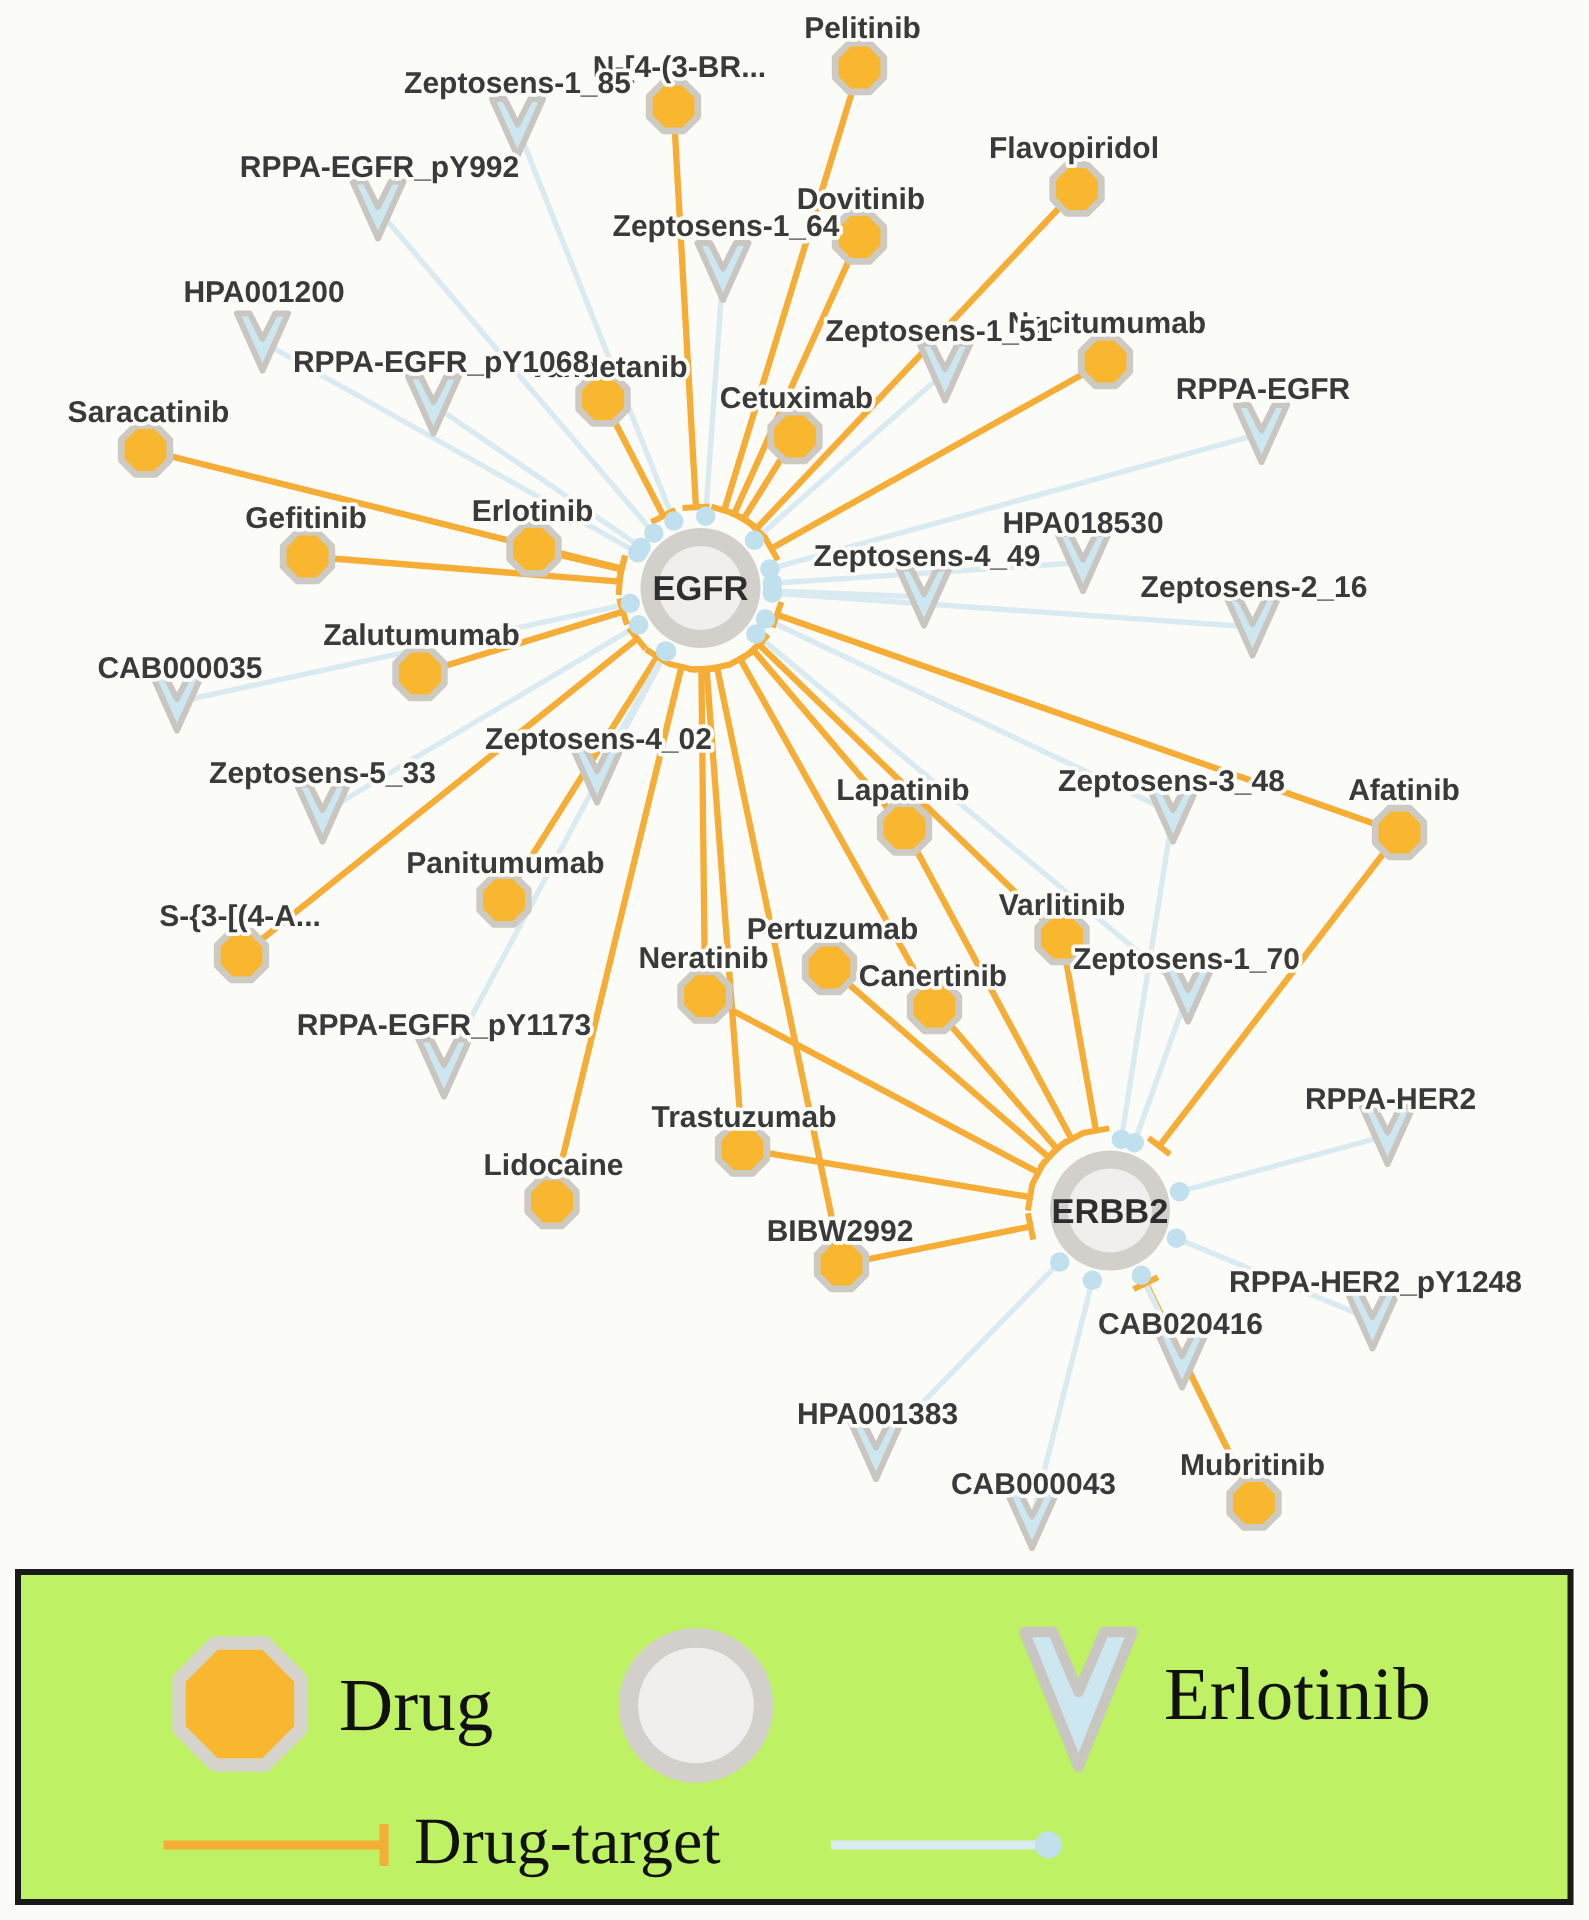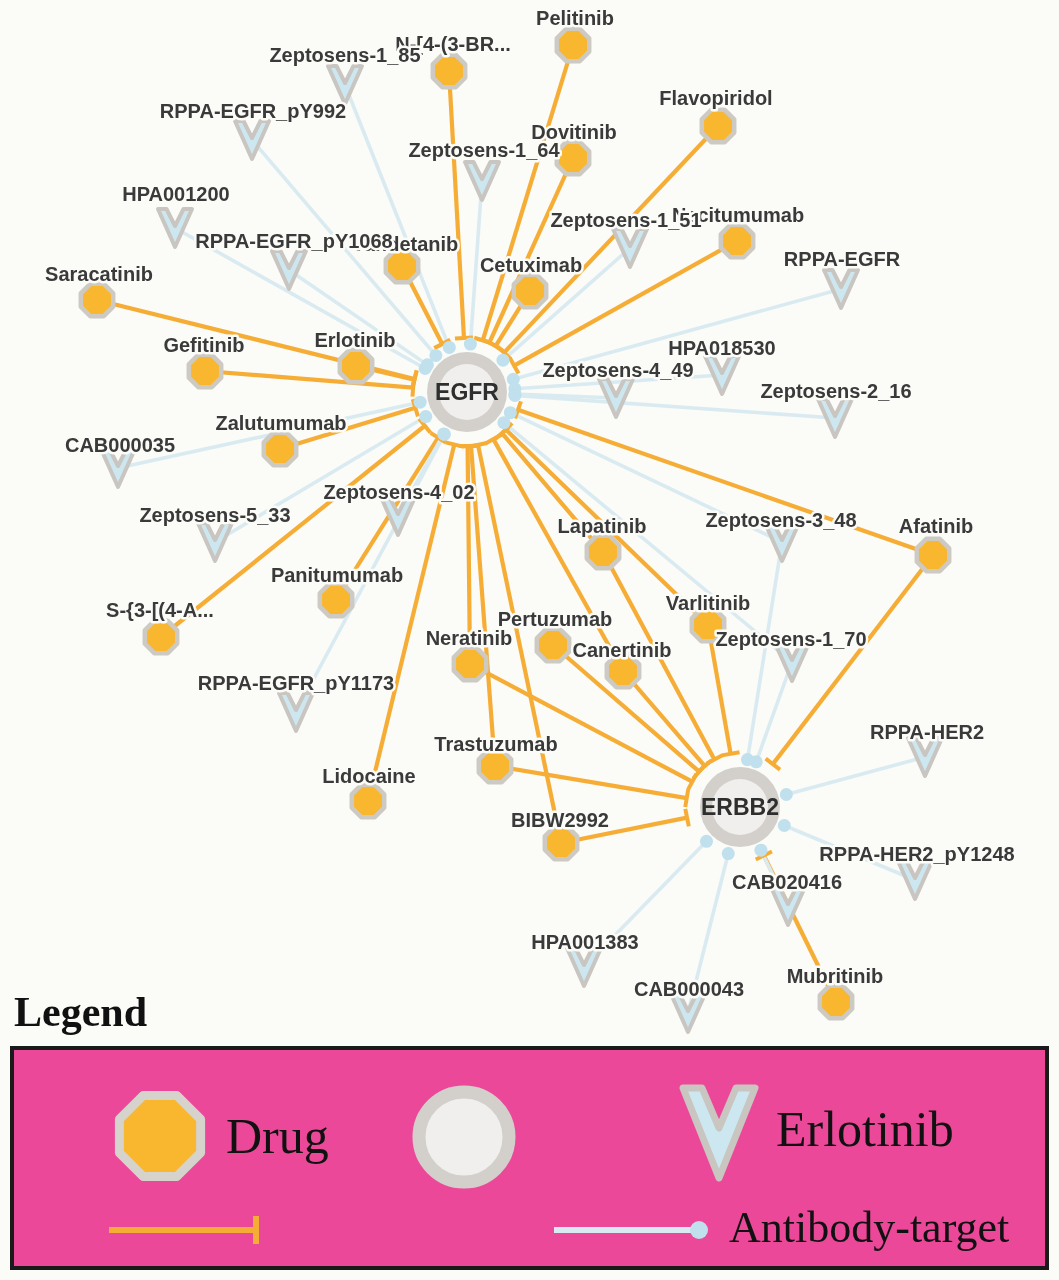--- a/index.html
+++ b/index.html
@@ -9,21 +9,21 @@
 
   .nlabel{font-family:"Liberation Sans",sans-serif;font-weight:bold;font-size:20px;
           fill:#3A3A3A;text-anchor:middle;paint-order:stroke;stroke:#FBFBF8;stroke-width:5px;
           stroke-linejoin:round;}
   .gene-label{font-family:"Liberation Sans",sans-serif;font-weight:bold;font-size:23px;
           fill:#2E2E2E;text-anchor:middle;}
 
   .legend-title{position:absolute;left:14px;top:988px;font-family:"Liberation Serif",serif;
           font-weight:bold;font-size:42px;color:#111;}
   .legend-box{position:absolute;left:10px;top:1046px;width:1031px;height:216px;
-          border:4px solid #1A1A1A;background:#ec4899;}
+          border:4px solid #1A1A1A;background:#bef264;}
   .legend-item-label{position:absolute;font-family:"Liberation Serif",serif;color:#111;}
   .lg-big{font-size:50px;}
   .lg-mid{font-size:44px;}
   .legend-icon{position:absolute;}
 </style>
 </head>
 <body>
 
 <div id="stage">
 
@@ -235,21 +235,20 @@
         <text x="781" y="527" class="nlabel">Zeptosens-3_48</text>
         <text x="791" y="646" class="nlabel">Zeptosens-1_70</text>
         <text x="927" y="739" class="nlabel">RPPA-HER2</text>
         <text x="917" y="861" class="nlabel">RPPA-HER2_pY1248</text>
         <text x="787" y="889" class="nlabel">CAB020416</text>
         <text x="585" y="949" class="nlabel">HPA001383</text>
         <text x="689" y="996" class="nlabel">CAB000043</text>
       </g>
     </svg>
 
-  <div class="legend-title">Legend</div>
 
   <div class="legend-box">
 
     <svg class="legend-icon" style="left:88px;top:28px;" width="116" height="116">
       <polygon points="98.6,74.7 74.7,98.6 41.3,98.6 17.4,74.7 17.4,41.3 41.3,17.4 74.7,17.4 98.6,41.3" fill="#F8B72F" stroke="#D6D2CC" stroke-width="9" stroke-linejoin="round"></polygon>
     </svg>
     <span class="legend-item-label lg-big" style="left:212px;top:57px;">Drug</span>
 
     <svg class="legend-icon" style="left:395px;top:32px;" width="110" height="110">
       <circle cx="55" cy="55" r="45" fill="#F1EFED" stroke="#D3D0CB" stroke-width="13"></circle>
@@ -257,21 +256,21 @@
 
     <svg class="legend-icon" style="left:655px;top:28px;" width="100" height="108">
       <path d="M 14,10 L 50,100 L 86,10 L 67,10 L 50,50 L 33,10 Z" fill="#CDE7F0" stroke="#C9C5C0" stroke-width="7" stroke-linejoin="round"></path>
     </svg>
     <span class="legend-item-label lg-big" style="left:762px;top:50px;">Erlotinib</span>
 
     <svg class="legend-icon" style="left:90px;top:160px;" width="170" height="40">
       <line x1="5" y1="20" x2="152" y2="20" stroke="#F6AD36" stroke-width="6"></line>
       <line x1="152" y1="6" x2="152" y2="34" stroke="#F6AD36" stroke-width="6"></line>
     </svg>
+    <span class="legend-item-label lg-mid" style="left:262px;top:152px;">Drug-target</span>
 
     <svg class="legend-icon" style="left:535px;top:160px;" width="170" height="40">
       <line x1="5" y1="20" x2="148" y2="20" stroke="#D9EBF1" stroke-width="6"></line>
       <circle cx="150" cy="20" r="9" fill="#BFE0EC"></circle>
     </svg>
-    <span class="legend-item-label lg-mid" style="left:715px;top:152px;">Antibody-target</span>
 
   </div>
 </div>
 
 </body></html>

